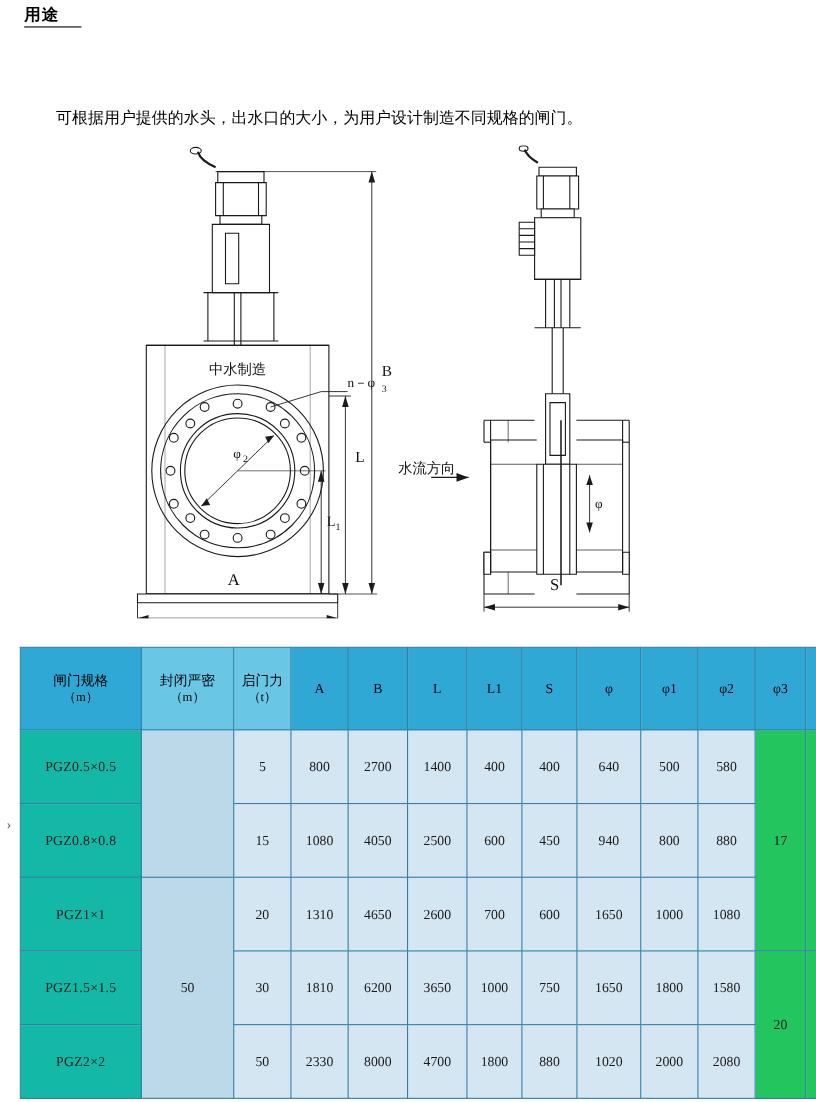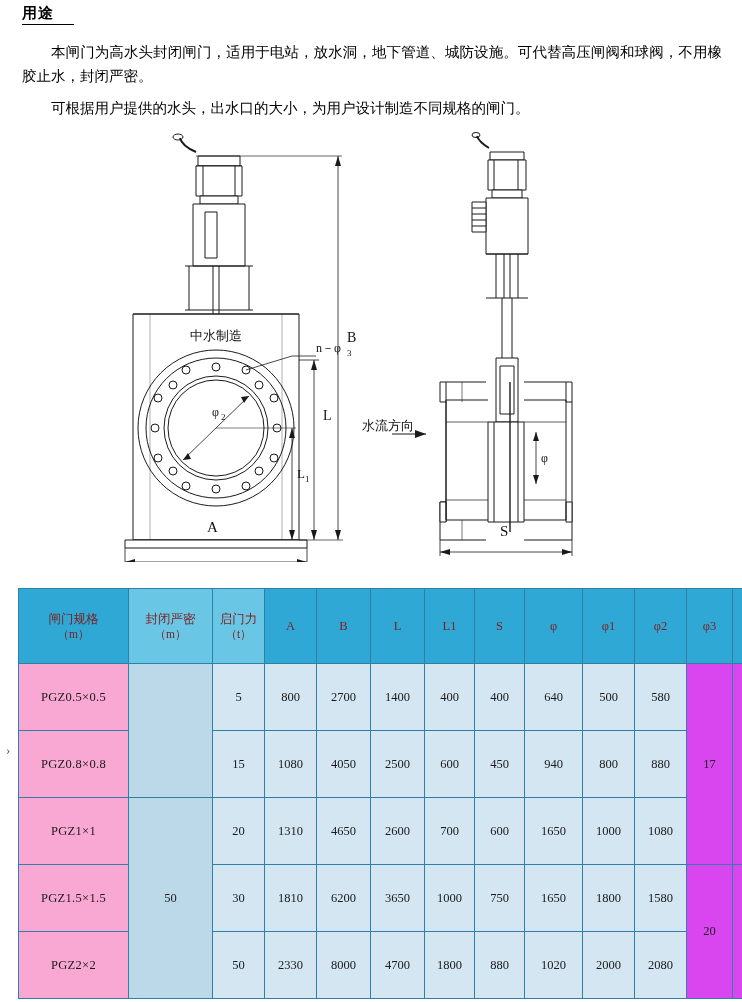--- a/index.html
+++ b/index.html
@@ -75,38 +75,38 @@
   .spec-table th, .spec-table td {
     border: 1px solid #2f7fa6;
     text-align: center;
     vertical-align: middle;
     font-size: 12.5px;
     color: #1a1a1a;
     padding: 0;
   }
   .spec-table thead th {
     background: #2fa8d6;
-    color: #7f1d1d;
+    color: #000000;
     height: 74px;
     font-weight: normal;
     font-size: 12.5px;
     line-height: 16px;
   }
   .spec-table thead th.lighter {
     background: #69c6e5;
   }
   .spec-table tbody td {
     height: 66px;
-    background: #d946ef;
+    background: #22c55e;
   }
   .spec-table tbody td.pale {
     background: #d3e6f2;
   }
   .spec-table tbody td.model {
-    background: #f9a8d4;
+    background: #14b8a6;
     font-size: 12.5px;
     letter-spacing: 0.3px;
   }
   .spec-table tbody td.blank {
     background: #bcd9ea;
   }
   .hdr-sub {
     display: block;
     font-size: 11.5px;
     line-height: 14px;
@@ -138,21 +138,20 @@
   }
 </style>
 </head>
 <body>
 
 <div class="page">
 
   <div class="heading">用途</div>
   <div class="heading-rule"></div>
 
-  <div class="para" id="para1">本闸门为高水头封闭闸门，适用于电站，放水洞，地下管道、城防设施。可代替高压闸阀和球阀，不用橡胶止水，封闭严密。</div>
   <div class="para" id="para2">可根据用户提供的水头，出水口的大小，为用户设计制造不同规格的闸门。</div>
 
   <div class="figure">
     <svg class="fig-svg" width="742" height="430" viewBox="0 0 742 430" xmlns="http://www.w3.org/2000/svg">
       <g stroke="#1a1a1a" fill="none" stroke-width="1">
 
         <path d="M196 20 q -14 -6 -16 -14" stroke-width="2"></path>
         <ellipse cx="178" cy="5" rx="5" ry="3"></ellipse>
 
         <path d="M198 24 h42 v10 h-42 z" fill="#ffffff"></path>

